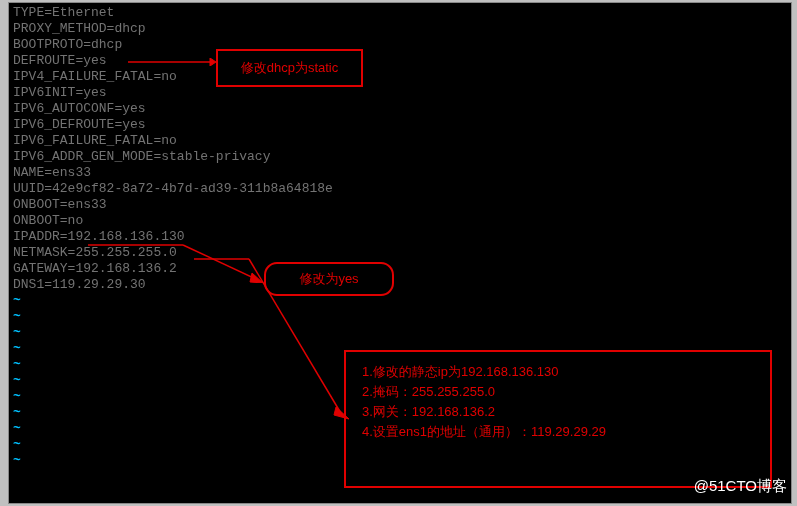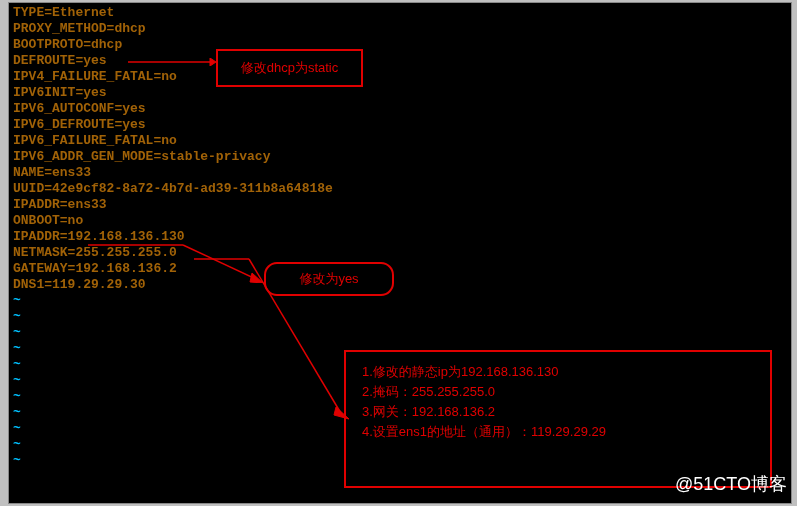--- a/index.html
+++ b/index.html
@@ -23,22 +23,22 @@
       width: 784px;
       height: 502px;
       background: #000000;
       border: 1px solid #888;
       padding: 2px 4px;
       color: #ffffff;
       line-height: 16px;
     }
     .config-line {
       white-space: pre;
-      color: #a16207;
-      font-weight: bold;
+      color: #737373;
+      font-weight: normal;
     }
     .tilde {
       color: #00c0ff;
       font-weight: bold;
     }
     .annotation-box {
       position: absolute;
       border: 2px solid #e00000;
       background: transparent;
       padding: 4px 8px;
@@ -72,21 +72,21 @@
       height: 138px;
       padding: 10px 16px;
       line-height: 20px;
     }
     .watermark {
       position: absolute;
       right: 10px;
       bottom: 10px;
       color: #ffffff;
       font-family: sans-serif;
-      font-size: 18px;
+      font-size: 15px;
     }
     .arrow {
       position: absolute;
       stroke: #e00000;
       fill: #e00000;
     }
   </style>
 </head>
 <body>
 
@@ -97,21 +97,21 @@
       <div class="config-line">BOOTPROTO=dhcp</div>
       <div class="config-line">DEFROUTE=yes</div>
       <div class="config-line">IPV4_FAILURE_FATAL=no</div>
       <div class="config-line">IPV6INIT=yes</div>
       <div class="config-line">IPV6_AUTOCONF=yes</div>
       <div class="config-line">IPV6_DEFROUTE=yes</div>
       <div class="config-line">IPV6_FAILURE_FATAL=no</div>
       <div class="config-line">IPV6_ADDR_GEN_MODE=stable-privacy</div>
       <div class="config-line">NAME=ens33</div>
       <div class="config-line">UUID=42e9cf82-8a72-4b7d-ad39-311b8a64818e</div>
-      <div class="config-line">IPADDR=ens33</div>
+      <div class="config-line">ONBOOT=ens33</div>
       <div class="config-line">ONBOOT=no</div>
       <div class="config-line">IPADDR=192.168.136.130</div>
       <div class="config-line">NETMASK=255.255.255.0</div>
       <div class="config-line">GATEWAY=192.168.136.2</div>
       <div class="config-line">DNS1=119.29.29.30</div>
     </div>
   <div id="tilde-container">
       <div class="tilde">~</div>
       <div class="tilde">~</div>
       <div class="tilde">~</div>

